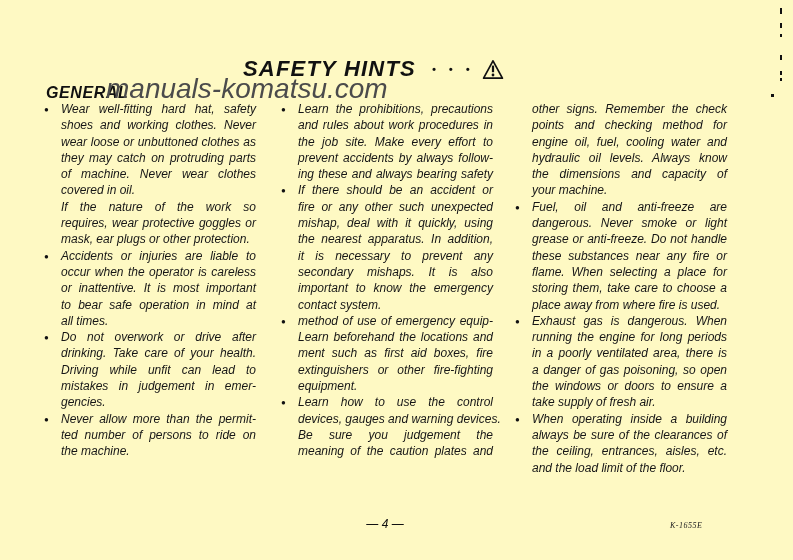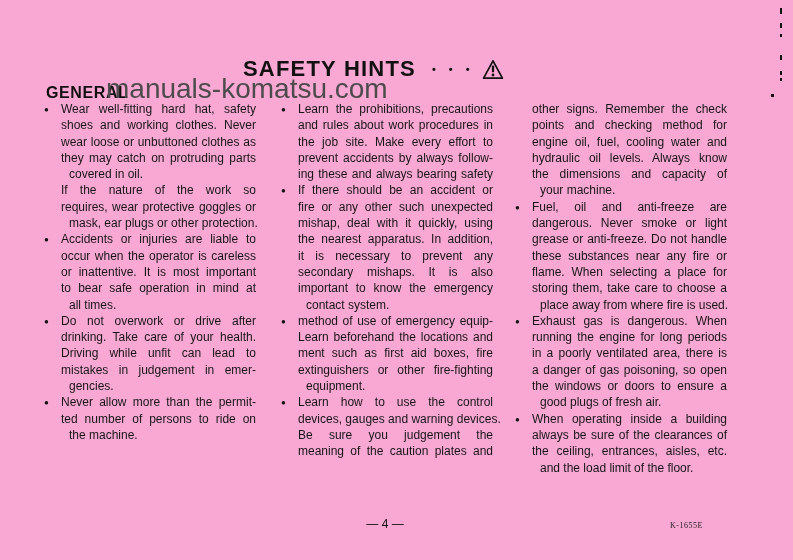--- a/index.html
+++ b/index.html
@@ -1,22 +1,23 @@
 <!DOCTYPE html>
 <html><head>
 <meta charset="utf-8">
 <style>
   html,body{margin:0;padding:0;background:#e8e8e8;}
   .page{
     position:relative;
     width:793px;height:560px;
-    background:#f9a8d4;
+    background:#fef9c3;
     overflow:hidden;
     font-family:"Liberation Sans", sans-serif;
     color:#161616;
+    font-style:italic;
   }
   
   .header-row{
     position:absolute;left:243px;top:56px;
     display:flex;align-items:center;
   }
   .title{
     font-size:22px;font-weight:bold;letter-spacing:1.2px;
     color:#111;white-space:nowrap;
   }
@@ -45,21 +46,21 @@
   .bullet{
     flex:0 0 17px;width:17px;
     font-size:8px;line-height:16.3px;padding-top:1px;color:#111;
   }
   .text{flex:1;min-width:0;}
   .line{
     text-align:justify;
     text-align-last:justify;
     white-space:nowrap;
   }
-  .line.last{text-align-last:left;margin-left:8px;}
+  .line.last{text-align-last:left;}
   
   .page-number{
     position:absolute;left:340px;top:517px;width:90px;
     text-align:center;font-size:12px;color:#111;
   }
   .doc-code{
     position:absolute;left:670px;top:521px;
     font-size:8px;letter-spacing:0.5px;color:#222;
     font-family:"Liberation Serif", serif;
     text-align:right;
@@ -94,20 +95,21 @@
   <div class="watermark">manuals-komatsu.com</div>
 
   <div class="col col1">
       <div class="item">
         <span class="bullet">●</span>
         <div class="text">
           <div class="line">Wear well-fitting hard hat, safety</div>
           <div class="line">shoes and working clothes. Never</div>
           <div class="line">wear loose or unbuttoned clothes as</div>
           <div class="line">they may catch on protruding parts</div>
+          <div class="line">of machine. Never wear clothes</div>
           <div class="line last">covered in oil.</div>
         </div>
       </div>
       <div class="item">
         <span class="bullet"></span>
         <div class="text">
           <div class="line">If the nature of the work so</div>
           <div class="line">requires, wear protective goggles or</div>
           <div class="line last">mask, ear plugs or other protection.</div>
         </div>
@@ -210,21 +212,21 @@
         </div>
       </div>
       <div class="item">
         <span class="bullet">●</span>
         <div class="text">
           <div class="line">Exhaust gas is dangerous. When</div>
           <div class="line">running the engine for long periods</div>
           <div class="line">in a poorly ventilated area, there is</div>
           <div class="line">a danger of gas poisoning, so open</div>
           <div class="line">the windows or doors to ensure a</div>
-          <div class="line last">good plugs of fresh air.</div>
+          <div class="line last">take supply of fresh air.</div>
         </div>
       </div>
       <div class="item">
         <span class="bullet">●</span>
         <div class="text">
           <div class="line">When operating inside a building</div>
           <div class="line">always be sure of the clearances of</div>
           <div class="line">the ceiling, entrances, aisles, etc.</div>
           <div class="line last">and the load limit of the floor.</div>
         </div>

